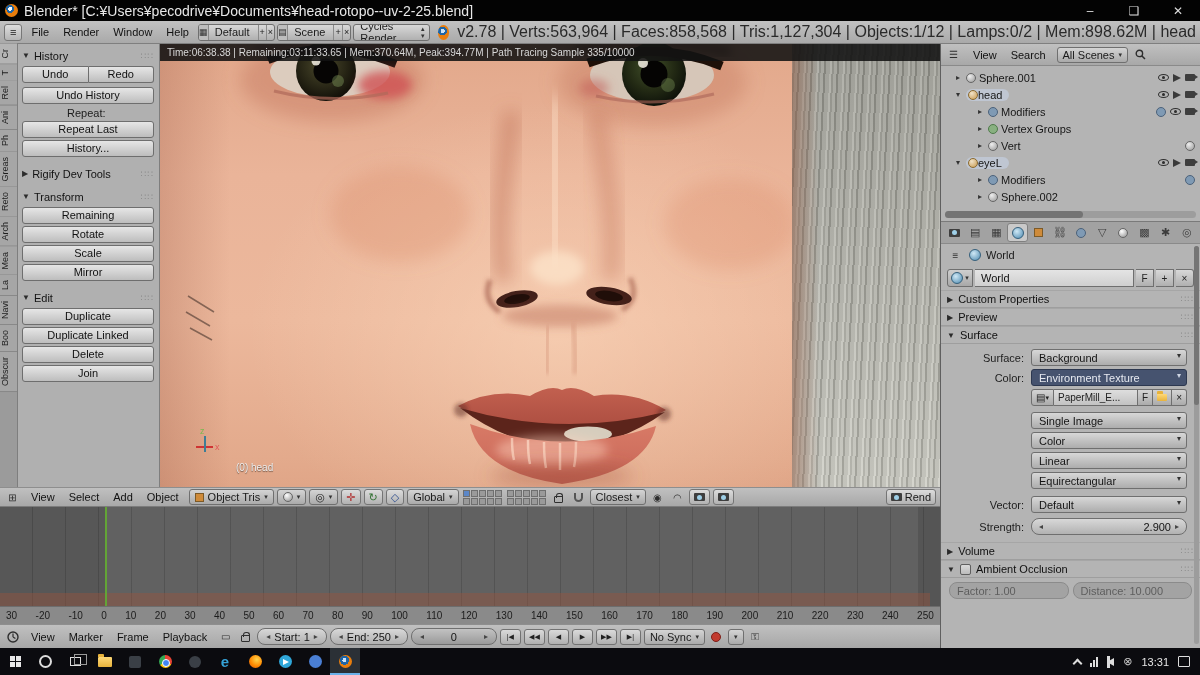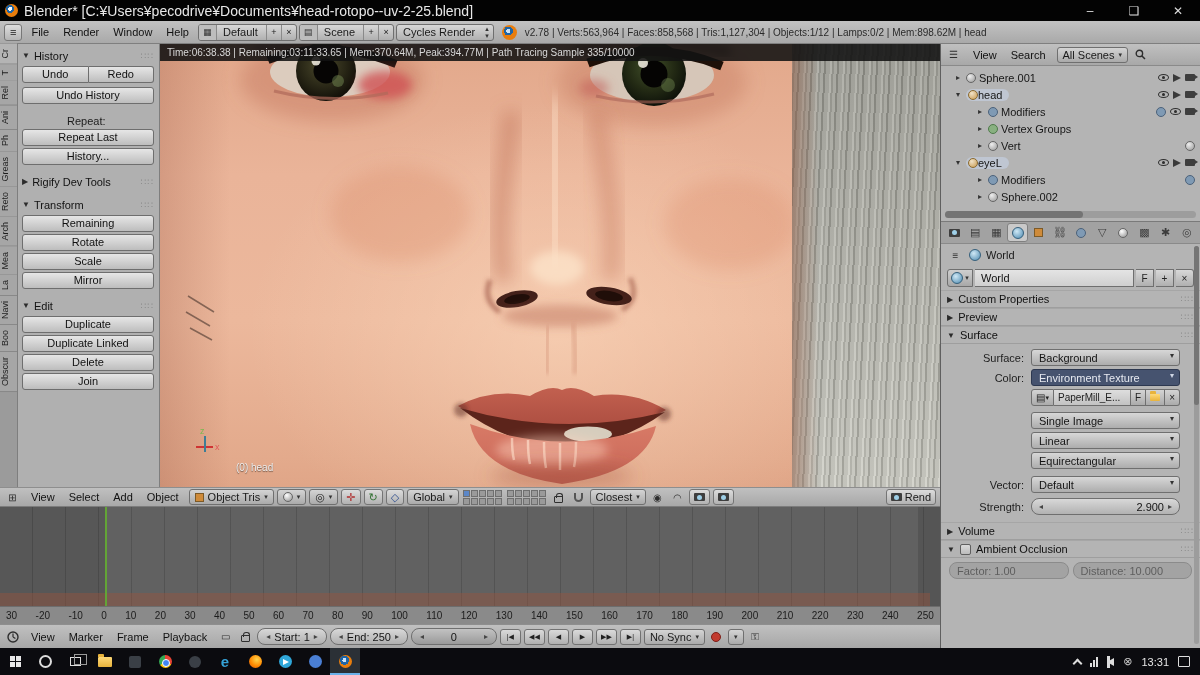--- a/index.html
+++ b/index.html
@@ -16,38 +16,38 @@
 
 #infobar { position:absolute; left:0; top:21px; width:1200px; height:23px; background:linear-gradient(#c2c2c2,#a9a9a9); border-bottom:1px solid #7f7f7f; display:flex; align-items:center; gap:2px; padding:0 4px; }
 .ibtn { height:17px; display:flex; align-items:center; justify-content:center; padding:0 5px; border:1px solid #777; border-radius:3px; background:linear-gradient(#dedede,#b5b5b5); }
 .menu { padding:0 7px; color:#111; }
 .selwrap { display:flex; align-items:center; height:17px; border:1px solid #6f6f6f; border-radius:3px; background:linear-gradient(#d8d8d8,#b0b0b0); overflow:hidden; }
 .selwrap .sicon { width:18px; height:100%; border-right:1px solid #8a8a8a; background:#bdbdbd; display:flex; align-items:center; justify-content:center; font-size:9px; color:#333; }
 .selwrap .stext { padding:0 8px 0 6px; }
 .selwrap .sx { width:15px; height:100%; border-left:1px solid #8a8a8a; display:flex; align-items:center; justify-content:center; font-size:9px; color:#222; }
 .arr2 { font-size:7px; line-height:7px; color:#333; margin:0 4px 0 2px; display:inline-block; }
 #infobar .blogo { width:15px; height:15px; border-radius:50%; background:radial-gradient(circle at 42% 40%, #cfe3f5 0 2px, #1f65a6 2px 4.5px, #e87d0d 4.5px 100%); margin:0 6px; }
-#infobar .stats { color:#2a2a2a; font-size:10px; white-space:nowrap; }
+#infobar .stats { color:#2a2a2a; font-size:16px; white-space:nowrap; }
 
 
 #vtabs { position:absolute; left:0; top:44px; width:18px; height:443px; background:#9b9b9b; border-right:1px solid #7e7e7e; display:flex; flex-direction:column; }
 .vtab { writing-mode:vertical-rl; transform:rotate(180deg); font-size:9px; color:#1e1e1e; padding:5px 0; text-align:center; border-top:1px solid #888; background:#a6a6a6; flex:0 0 auto; }
 .vtab:first-child { background:#b4b4b4; }
 
 
 #toolshelf { position:absolute; left:18px; top:44px; width:142px; height:443px; background:#b0b0b0; border-right:1px solid #7e7e7e; padding:3px 5px 3px 4px; overflow:hidden; }
 .phead { display:flex; align-items:center; gap:4px; height:17px; color:#121212; }
 .phead .tri { font-size:8px; color:#2c2c2c; }
 .phead .dots { margin-left:auto; color:#8b8b8b; font-size:9px; letter-spacing:1px; }
 .tsbtn { height:17px; line-height:15px; text-align:center; background:linear-gradient(#e6e6e6,#bdbdbd); border:1px solid #6e6e6e; border-radius:3px; color:#111; margin:2px 0; }
 .half { display:flex; gap:0; }
 .half .tsbtn { flex:1; margin:2px 0; }
 .half .tsbtn:first-child { border-radius:3px 0 0 3px; }
 .half .tsbtn:last-child { border-radius:0 3px 3px 0; border-left:none; }
-.tslabel { color:#1c1c1c; margin:11px 0 1px 2px;padding-left:43px; }
+.tslabel { color:#1c1c1c; margin:3px 0 1px 2px;padding-left:43px; }
 .psep { height:6px; }
 
 
 #viewport { position:absolute; left:160px; top:44px; width:780px; height:505px; overflow:hidden;
   background:
    linear-gradient(90deg, rgba(160,95,75,.30), rgba(160,95,75,0) 9%),
    radial-gradient(ellipse 430px 320px at 51% 57%, rgba(255,223,195,.50), rgba(255,223,195,0) 72%),
    linear-gradient(180deg, #e2a88b 0%, #eab499 26%, #ecb89c 55%, #e3aa8c 82%, #d99c7e 100%);
 }
 #viewport .face-svg { position:absolute; left:0; top:0; width:780px; height:443px; }
@@ -129,21 +129,21 @@
 .dbrow { height:24px; display:flex; align-items:center; gap:2px; padding:0 6px; }
 .dbbrowse { width:26px; height:18px; border:1px solid #6f6f6f; border-radius:3px 0 0 3px; background:linear-gradient(#cfcfcf,#a8a8a8); display:flex; align-items:center; justify-content:center; gap:2px; }
 .dbname { flex:1; height:18px; border:1px solid #6f6f6f; border-left:none; background:linear-gradient(#e4e4e4,#cfcfcf); display:flex; align-items:center; padding:0 6px; color:#111; }
 .sqbtn { width:18px; height:18px; border:1px solid #6f6f6f; border-left:none; background:linear-gradient(#d8d8d8,#b0b0b0); display:flex; align-items:center; justify-content:center; color:#222; font-size:10px; }
 .sqbtn:last-child { border-radius:0 3px 3px 0; }
 .pph { height:18px; display:flex; align-items:center; gap:5px; padding:0 6px; border-top:1px solid #a6a6a6; border-bottom:1px solid #9e9e9e; background:#b4b4b4; color:#101010; }
 .pph .tri { font-size:8px; color:#2a2a2a; }
 .pph .dots { margin-left:auto; color:#8d8d8d; font-size:9px; letter-spacing:1px; }
 .chk { width:11px; height:11px; border:1px solid #5f5f5f; border-radius:2px; background:linear-gradient(#dadada,#bcbcbc); }
 .pbody { padding:5px 8px 4px 6px; }
-.prow { display:flex; align-items:center; margin:0 12px 3px 0; }
+.prow { display:flex; align-items:center; margin:0 5px 3px 0; }
 .plabel { width:84px; text-align:right; padding-right:7px; color:#1e1e1e; flex:0 0 84px; }
 .pctrl { flex:1; }
 .drop { height:17px; border:1px solid #6f6f6f; border-radius:3px; background:linear-gradient(#d7d7d7,#adadad); display:flex; align-items:center; padding:0 18px 0 7px; position:relative; color:#141414; }
 .drop::after { content:"▾"; position:absolute; right:5px; top:1px; font-size:8px; color:#333; }
 .drop.dark { background:#46536f; border-color:#2d3850; color:#e6e9f0; }
 .drop.dark::after { color:#cfd6e4; }
 .imgrow { display:flex; align-items:center; margin-bottom:3px; }
 .imgrow .ib { height:17px; border:1px solid #6f6f6f; background:linear-gradient(#d4d4d4,#ababab); display:flex; align-items:center; justify-content:center; padding:0 4px; font-size:10px; color:#222; }
 .imgrow .ib.first { border-radius:3px 0 0 3px; }
 .imgrow .ib.name { flex:1; justify-content:flex-start; border-left:none; background:linear-gradient(#dedede,#c2c2c2); }
@@ -726,20 +726,24 @@
             </span>
           <span class="ib last">×</span>
         </span>
       </div>
       <div class="prow">
         <span class="plabel"></span>
         <span class="pctrl drop">Single Image</span>
       </div>
       <div class="prow">
         <span class="plabel"></span>
+        <span class="pctrl drop">Color</span>
+      </div>
+      <div class="prow">
+        <span class="plabel"></span>
         <span class="pctrl drop">Linear</span>
       </div>
       <div class="prow">
         <span class="plabel"></span>
         <span class="pctrl drop">Equirectangular</span>
       </div>
       <div class="prow" style="margin-top:7px;">
         <span class="plabel">Vector:</span>
         <span class="pctrl drop">Default</span>
       </div>

